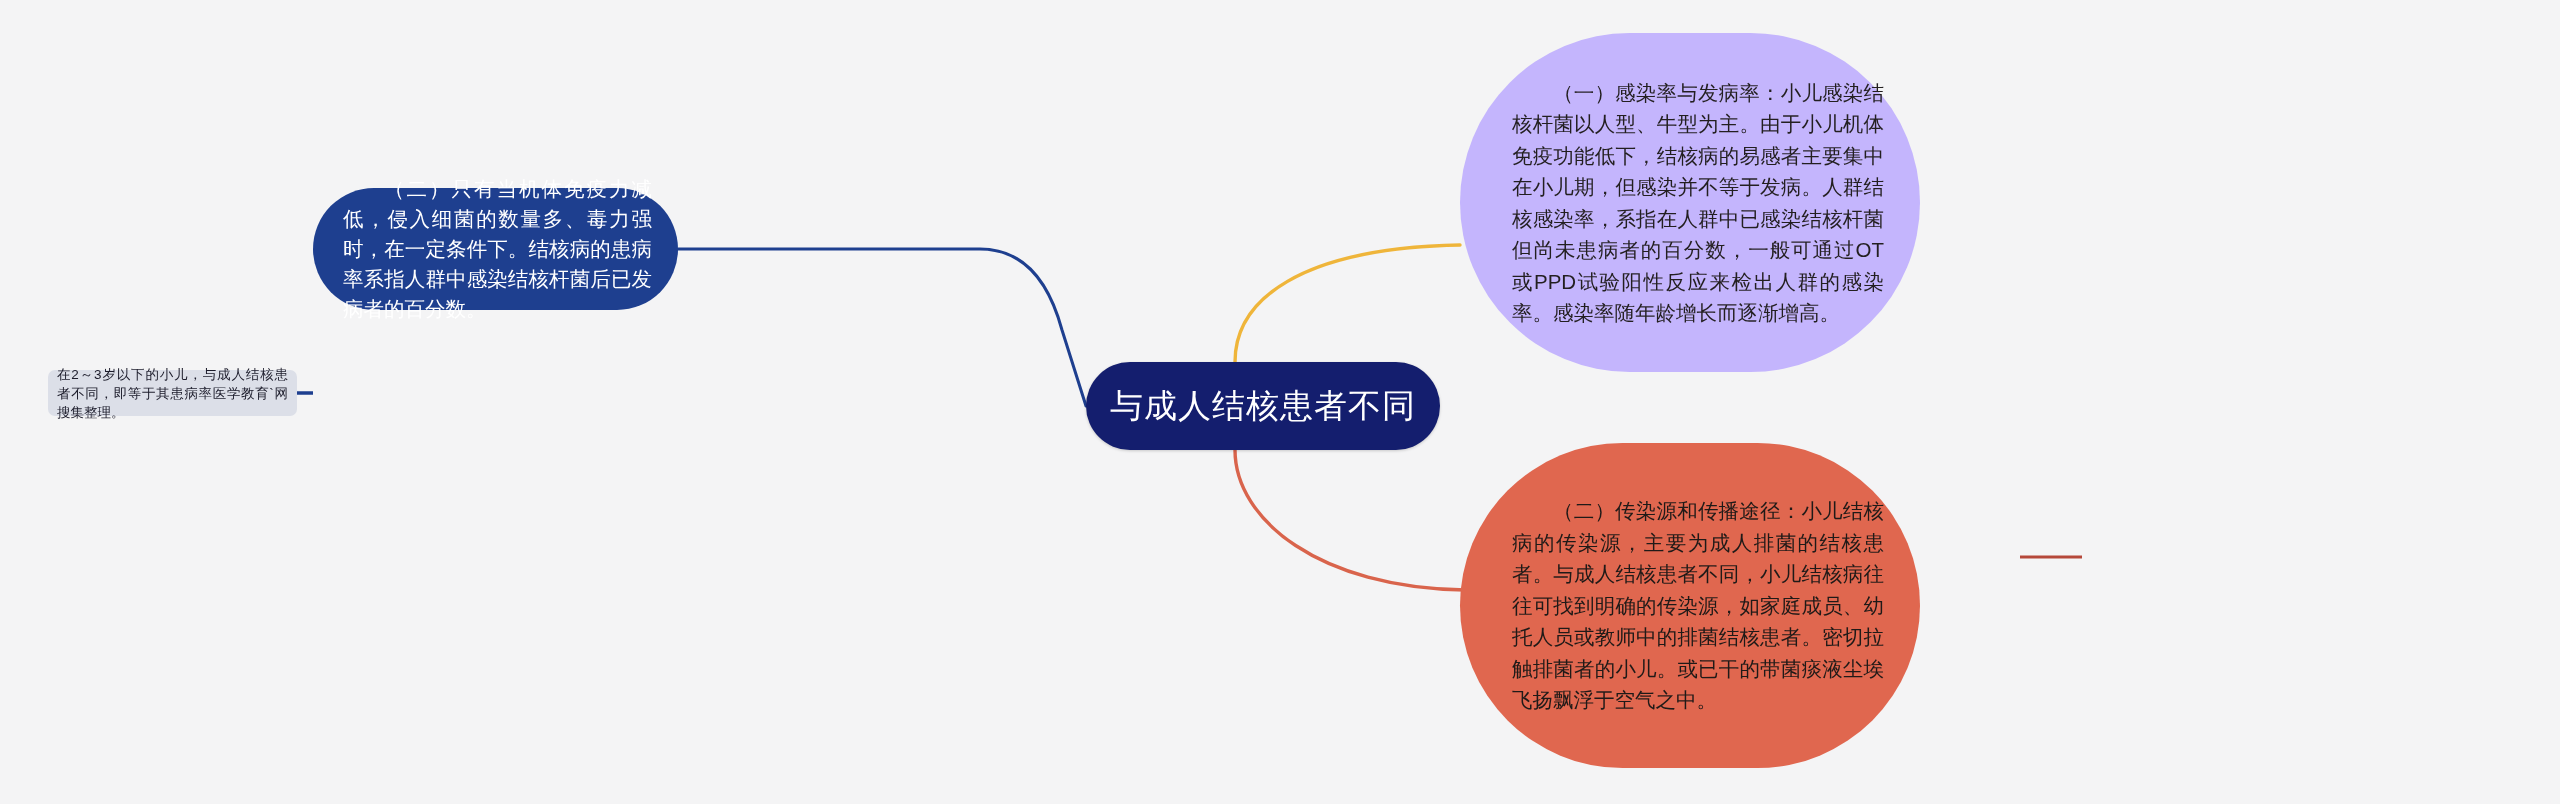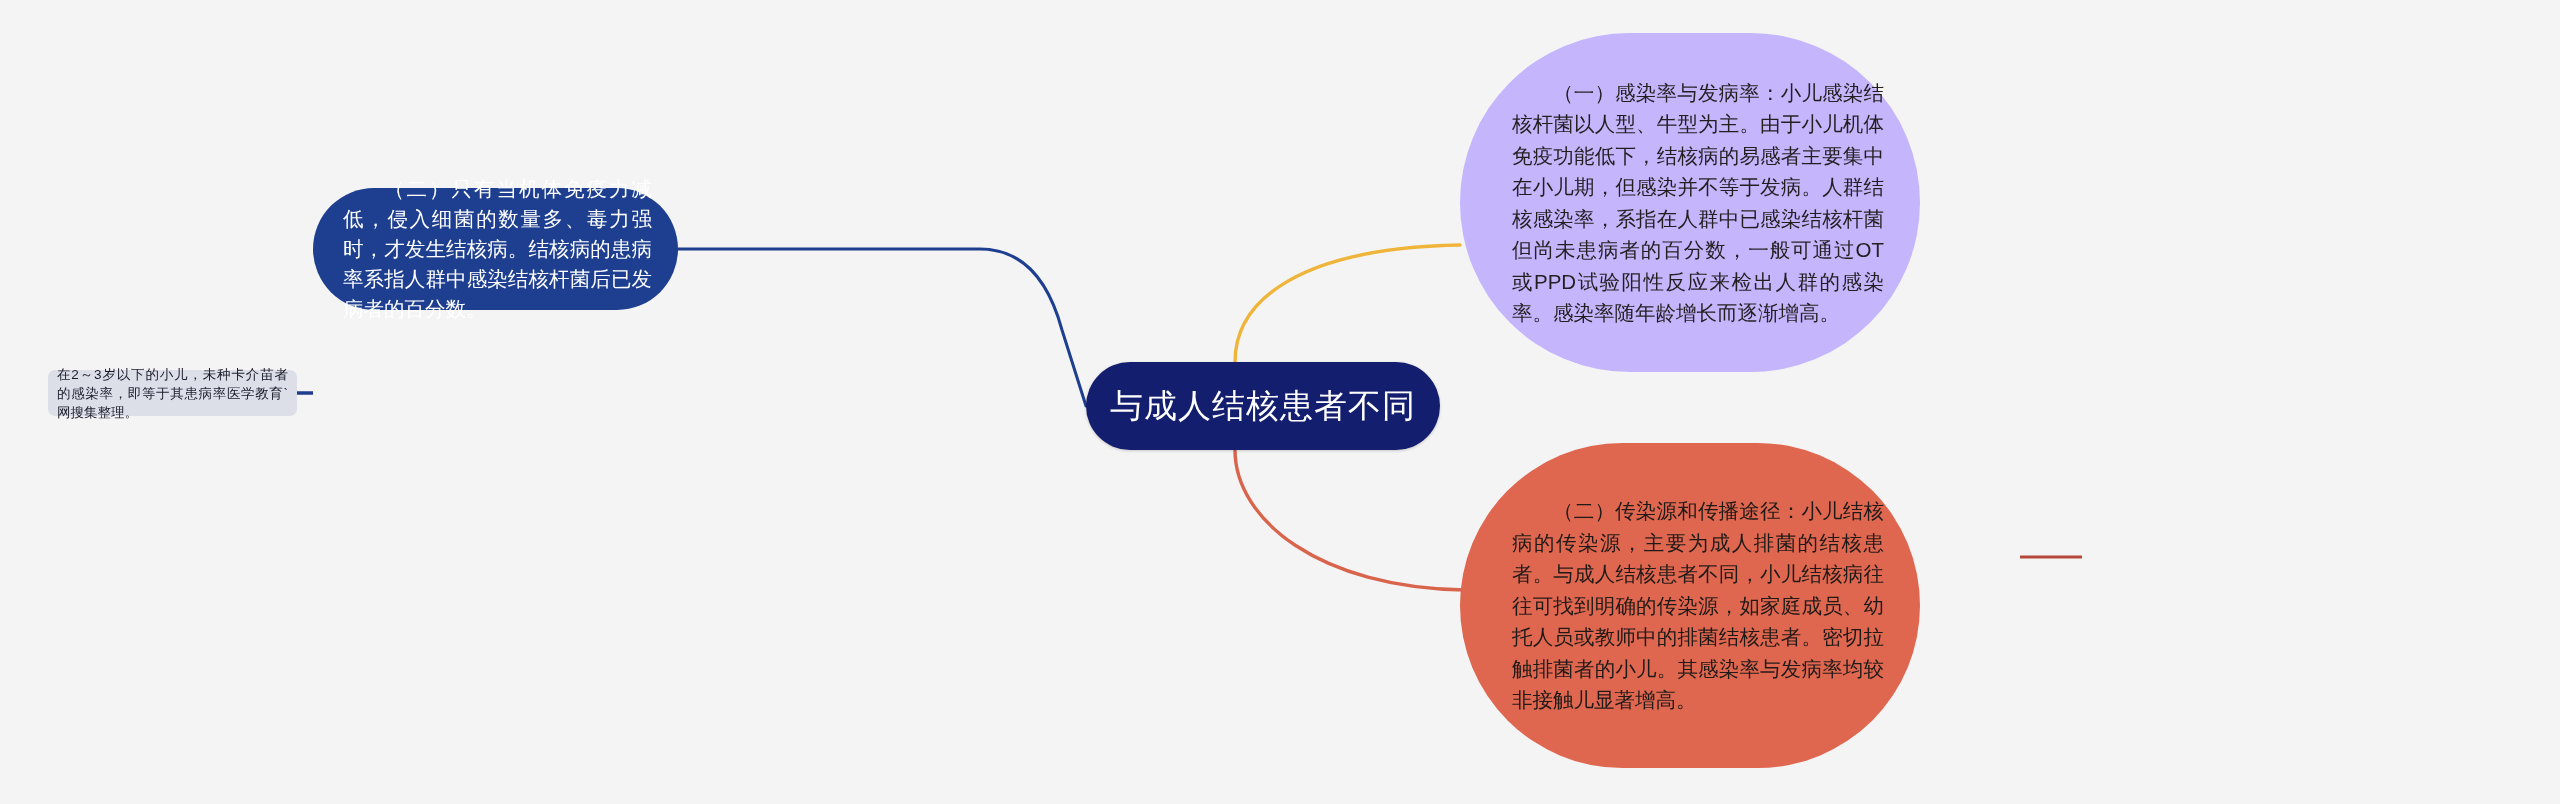--- a/index.html
+++ b/index.html
@@ -87,33 +87,33 @@
     <path d="M678,249 L980,249 Q1040,249 1062,330 L1086,406" stroke="#1e3f8f" stroke-width="3" fill="none" stroke-linecap="round"></path>
 
     <path d="M1235,362 C1235,300 1300,248 1460,245" stroke="#efb53a" stroke-width="3.4" fill="none" stroke-linecap="round"></path>
 
     <path d="M1235,450 C1235,520 1320,588 1465,590" stroke="#d9644c" stroke-width="3.4" fill="none" stroke-linecap="round"></path>
 
     <path d="M2020,557 L2082,557" stroke="#b5483a" stroke-width="3.2" fill="none"></path>
   </svg>
 
   <div class="node leaf-gray">
-    <span class="txt">在2～3岁以下的小儿，未种卡介苗者的感染率，即等于其患病率医学教育`网搜集整理。</span>
+    <span class="txt">在2～3岁以下的小儿，与成人结核患者不同，即等于其患病率医学教育`网搜集整理。</span>
   </div>
 
   <div class="node branch-blue">
-    <span class="txt">（二）只有当机体免疫力减低，侵入细菌的数量多、毒力强时，才发生结核病。结核病的患病率系指人群中感染结核杆菌后已发病者的百分数。</span>
+    <span class="txt">（二）只有当机体免疫力减低，侵入细菌的数量多、毒力强时，在一定条件下。结核病的患病率系指人群中感染结核杆菌后已发病者的百分数。</span>
   </div>
 
   <div class="node root">
     <span>与成人结核患者不同</span>
   </div>
 
   <div class="node branch-yellow">
     <span class="txt">（一）感染率与发病率：小儿感染结核杆菌以人型、牛型为主。由于小儿机体免疫功能低下，结核病的易感者主要集中在小儿期，但感染并不等于发病。人群结核感染率，系指在人群中已感染结核杆菌但尚未患病者的百分数，一般可通过OT或PPD试验阳性反应来检出人群的感染率。感染率随年龄增长而逐渐增高。</span>
   </div>
 
   <div class="node branch-red">
-    <span class="txt">（二）传染源和传播途径：小儿结核病的传染源，主要为成人排菌的结核患者。与成人结核患者不同，小儿结核病往往可找到明确的传染源，如家庭成员、幼托人员或教师中的排菌结核患者。密切拉触排菌者的小儿。其感染率与发病率均较非接触儿显著增高。</span>
+    <span class="txt">（二）传染源和传播途径：小儿结核病的传染源，主要为成人排菌的结核患者。与成人结核患者不同，小儿结核病往往可找到明确的传染源，如家庭成员、幼托人员或教师中的排菌结核患者。密切拉触排菌者的小儿。或已干的带菌痰液尘埃飞扬飘浮于空气之中。</span>
   </div>
 
 
 </div>
 
 </body></html>

